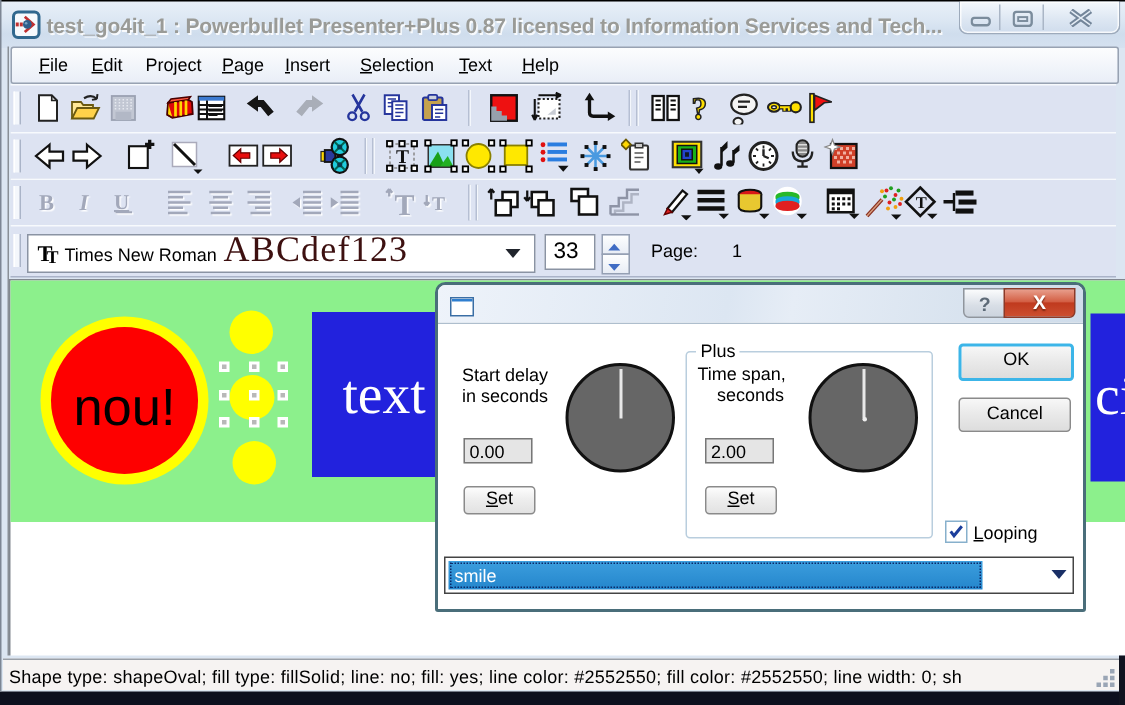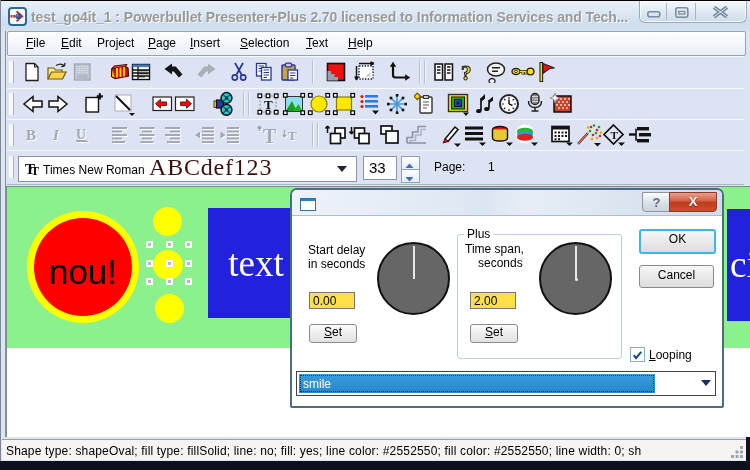--- a/index.html
+++ b/index.html
@@ -47,21 +47,21 @@
 
 #dlg{position:absolute;left:290px;top:188px;width:430px;height:216px;border-radius:7px 7px 2px 2px;
  background:#fff;border:2px solid #4a6e7a;}
 #dlgbar{position:absolute;left:0;top:0;width:100%;height:25px;background:linear-gradient(100deg,#eef3fa 0%,#dce6f2 45%,#e6edf6 55%,#cfdcea 100%);border-radius:5px 5px 0 0;border-bottom:1px solid #aebecd;}
 #dlgclient{position:absolute;left:3px;top:26px;width:424px;height:187px;background:#fff;}
 #dlgtitle{position:absolute;left:27px;top:5px;width:315px;text-align:center;font-size:14px;font-weight:bold;color:#111;}
 #dlgicon{position:absolute;left:8px;top:8px;width:14px;height:11px;background:#fff;border:1px solid #3a6ea5;box-shadow:inset 0 2px 0 #2f7fd0;}
 #btnhelp{position:absolute;left:350px;top:2px;width:27px;height:18px;background:linear-gradient(#fbfcfd,#d8dee6 60%,#ccd4de);border:1px solid #90959c;border-radius:0 0 0 4px;color:#5d6a77;font-weight:bold;font-size:13px;text-align:center;line-height:19px;}
 #btnclose{position:absolute;left:377px;top:2px;width:46px;height:18px;background:linear-gradient(#e89e8c 0%,#d35f44 45%,#c03a1e 50%,#cc4f30 100%);border:1px solid #8c3a28;border-radius:0 0 4px 0;color:#fff;font-weight:bold;font-size:13px;text-align:center;line-height:18px;text-shadow:0 1px 1px #7d2913;}
 .dtext{position:absolute;font-size:12px;color:#000000;}
-.dedit{position:absolute;width:46px;height:17px;background:#fde047;border:1px solid #777;font-size:12px;padding:1px 0 0 3px;box-sizing:border-box;}
+.dedit{position:absolute;width:46px;height:17px;background:#e5e5e5;border:1px solid #777;font-size:12px;padding:1px 0 0 3px;box-sizing:border-box;}
 .dbtn{position:absolute;width:46px;height:17px;background:linear-gradient(#fdfdfd,#eee 45%,#e2e2e2);border:1px solid #8a8a8a;border-radius:3px;font-size:12px;text-align:center;line-height:15px;}
 .bigbtn{position:absolute;left:344px;width:73px;height:21px;background:linear-gradient(#f7f7f7,#eaeaea 45%,#dddddd);border:1px solid #8a8a8a;border-radius:3px;font-size:12px;text-align:center;line-height:19px;}
 #groupbox{position:absolute;left:162px;top:18px;width:163px;height:123px;border:1px solid #b9cede;border-radius:3px;}
 #grouplabel{position:absolute;left:169px;top:11px;background:#fff;padding:0 3px;font-size:12px;}
 .knob{position:absolute;width:73px;height:73px;border-radius:50%;background:#666;border:2px solid #111;box-sizing:border-box;}
 .kline{position:absolute;left:34px;top:2px;width:2px;height:33px;background:#e8e8e8;}
 #chk{position:absolute;left:335px;top:131px;width:13px;height:13px;background:#fff;border:1px solid #87b0cc;box-sizing:content-box;}
 #combo{position:absolute;left:1px;top:155px;width:418px;height:23px;background:#fff;border:1px solid #444;}
 #combosel{position:absolute;left:2px;top:2px;width:356px;height:19px;background:linear-gradient(#3c9ede,#2486cc);outline:1px dotted #0a2a6a;outline-offset:-2px;color:#fff;font-size:12px;padding:3px 0 0 4px;box-sizing:border-box;}
 #comboarrow{position:absolute;left:404px;top:8px;width:0;height:0;border-left:5px solid transparent;border-right:5px solid transparent;border-top:6px solid #1a2f66;}
@@ -74,21 +74,21 @@
  <div id="titlebar">
   <div id="appicon">
    <svg width="15" height="15" viewBox="0 0 15 15">
     <rect x="0.5" y="6" width="2" height="2.6" fill="#c03030"></rect>
     <rect x="3.2" y="6" width="2" height="2.6" fill="#c03030"></rect>
     <path d="M6.5 2.2 L12.3 7.3 L6.5 12.4" fill="none" stroke="#c03030" stroke-width="1.8"></path>
     <circle cx="8.2" cy="7.3" r="2.9" fill="#2e5d8a"></circle>
     <circle cx="7.4" cy="6.5" r="0.9" fill="#7aa0c0"></circle>
    </svg>
   </div>
-  <div id="title-text">test_go4it_1 : Powerbullet Presenter+Plus 2.70 licensed to Information Services and Tech...</div>
+  <div id="title-text">test_go4it_1 : Powerbullet Presenter+Plus 0.87 licensed to Information Services and Tech...</div>
   <div id="winbtns">
    <div class="wbsep" style="left:26px"></div>
    <div class="wbsep" style="left:55px"></div>
    <svg class="abs" style="left:7px;top:10px" width="14" height="7" viewBox="0 0 14 7">
           <rect x="0.8" y="0.8" width="12" height="5" rx="2" fill="none" stroke="#7b8c9c" stroke-width="1.6"></rect>
         </svg>
    <svg class="abs" style="left:35px;top:6px" width="14" height="11" viewBox="0 0 14 11">
           <rect x="0.8" y="0.8" width="12" height="9.5" rx="2" fill="none" stroke="#7b8c9c" stroke-width="1.6"></rect>
           <rect x="3.8" y="4.4" width="6" height="2.6" fill="none" stroke="#7b8c9c" stroke-width="1.3"></rect>
         </svg>

